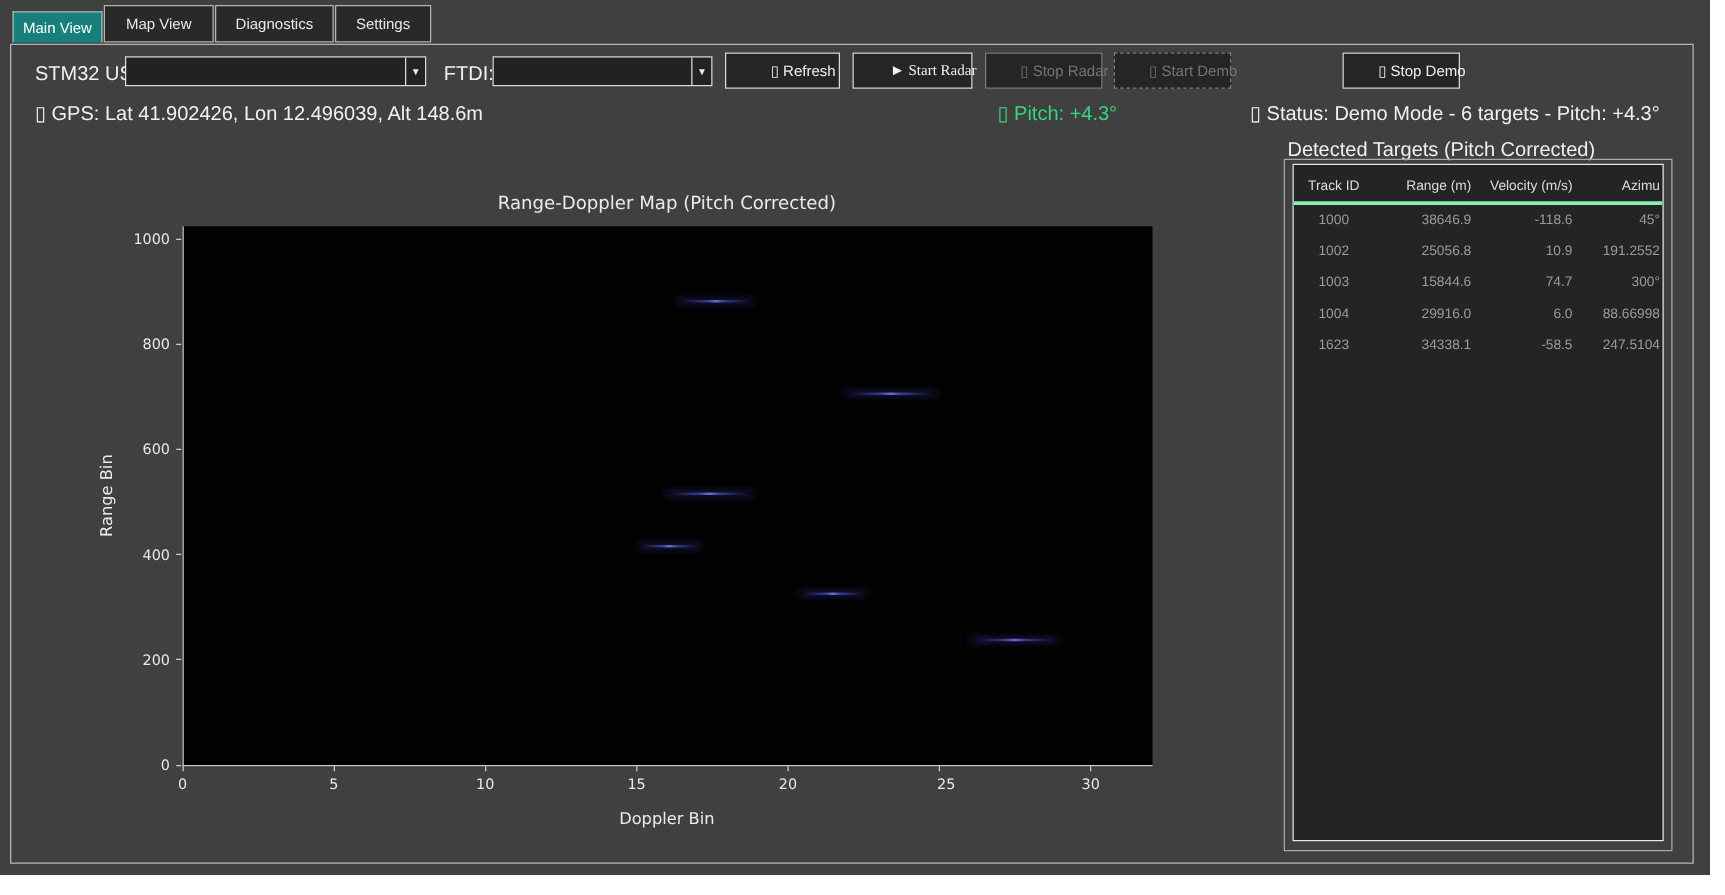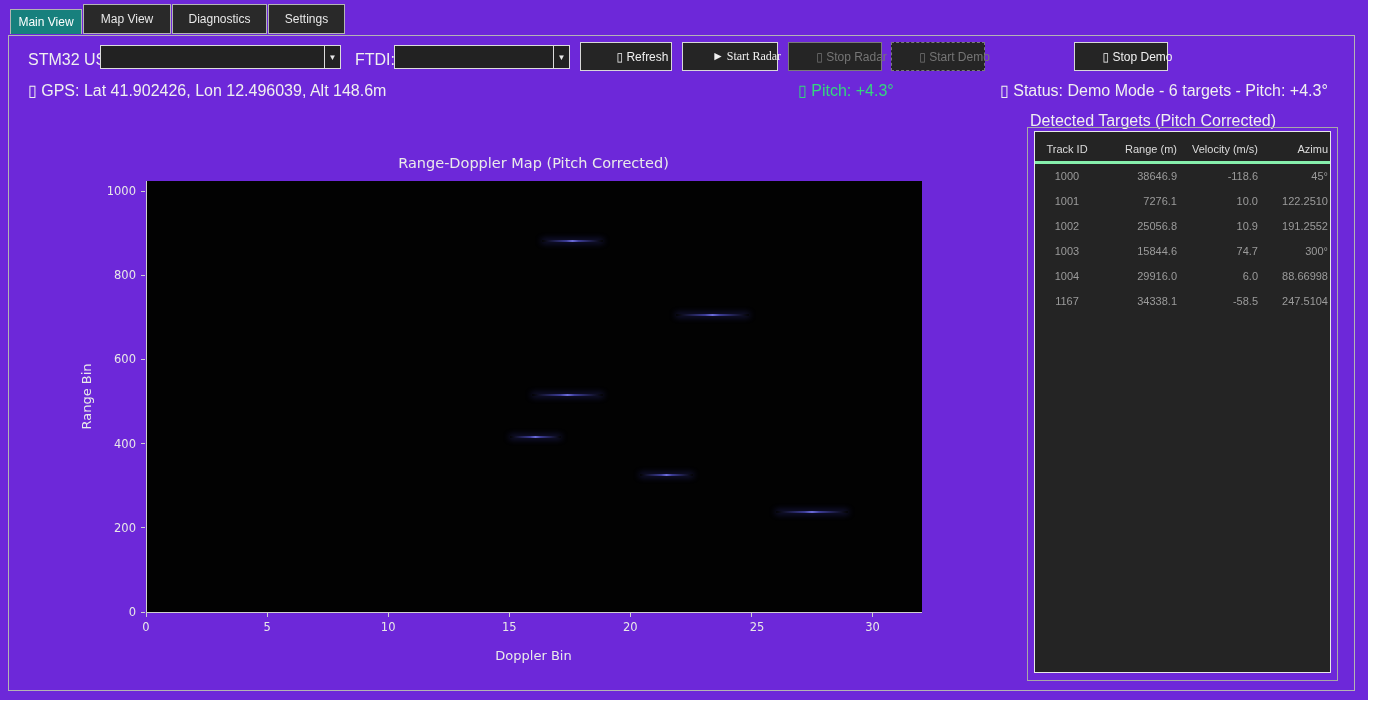--- a/index.html
+++ b/index.html
@@ -1,18 +1,18 @@
 <!DOCTYPE html>
 <html><head>
 <meta charset="utf-8">
 <style>
   html,body{margin:0;padding:0;background:#ffffff;}
   .stage{position:relative;width:1380px;height:716px;background:#ffffff;overflow:hidden;
          font-family:"Liberation Sans",sans-serif;}
-  .window{position:absolute;left:0;top:0;width:1368px;height:700px;background:#6d28d9;}
+  .window{position:absolute;left:0;top:0;width:1368px;height:700px;background:#404040;}
   .tabpage-border{position:absolute;left:8px;top:35px;width:1345px;height:654px;
                   border:1px solid #b4b4b4;}
   .tab{position:absolute;display:flex;align-items:center;justify-content:center;
        font-size:12px;color:#e8e8e8;background:#292929;border:1px solid #b4b4b4;
        box-sizing:border-box;cursor:default;z-index:3;}
   .tab.active{color:#ffffff;border-bottom:none;z-index:4;}
   .lbl{position:absolute;font-size:16px;color:#f0f0f0;white-space:nowrap;}
   .combo{position:absolute;height:24px;background:#222222;border:1px solid #dcdcdc;
          box-sizing:border-box;}
   .combo .val{position:absolute;left:5px;top:4px;font-size:12px;color:#e8e8e8;}
@@ -139,45 +139,39 @@
         <div class="c4">Azimu</div>
       </div>
       <div id="tbody" style="position:absolute;left:0;top:32px;width:100%;">
           <div class="trow">
             <div class="c1">1000</div>
             <div class="c2">38646.9</div>
             <div class="c3">-118.6</div>
             <div class="c4">45°</div>
           </div>
           <div class="trow">
-            <div class="c1">1001</div>
-            <div class="c2">7276.1</div>
-            <div class="c3">10.0</div>
-            <div class="c4">122.2510</div>
-          </div>
-          <div class="trow">
             <div class="c1">1002</div>
             <div class="c2">25056.8</div>
             <div class="c3">10.9</div>
             <div class="c4">191.2552</div>
           </div>
           <div class="trow">
             <div class="c1">1003</div>
             <div class="c2">15844.6</div>
             <div class="c3">74.7</div>
             <div class="c4">300°</div>
           </div>
           <div class="trow">
             <div class="c1">1004</div>
             <div class="c2">29916.0</div>
             <div class="c3">6.0</div>
             <div class="c4">88.66998</div>
           </div>
           <div class="trow">
-            <div class="c1">1167</div>
+            <div class="c1">1623</div>
             <div class="c2">34338.1</div>
             <div class="c3">-58.5</div>
             <div class="c4">247.5104</div>
           </div>
         </div>
     </div>
 
   </div>
 </div>
 

